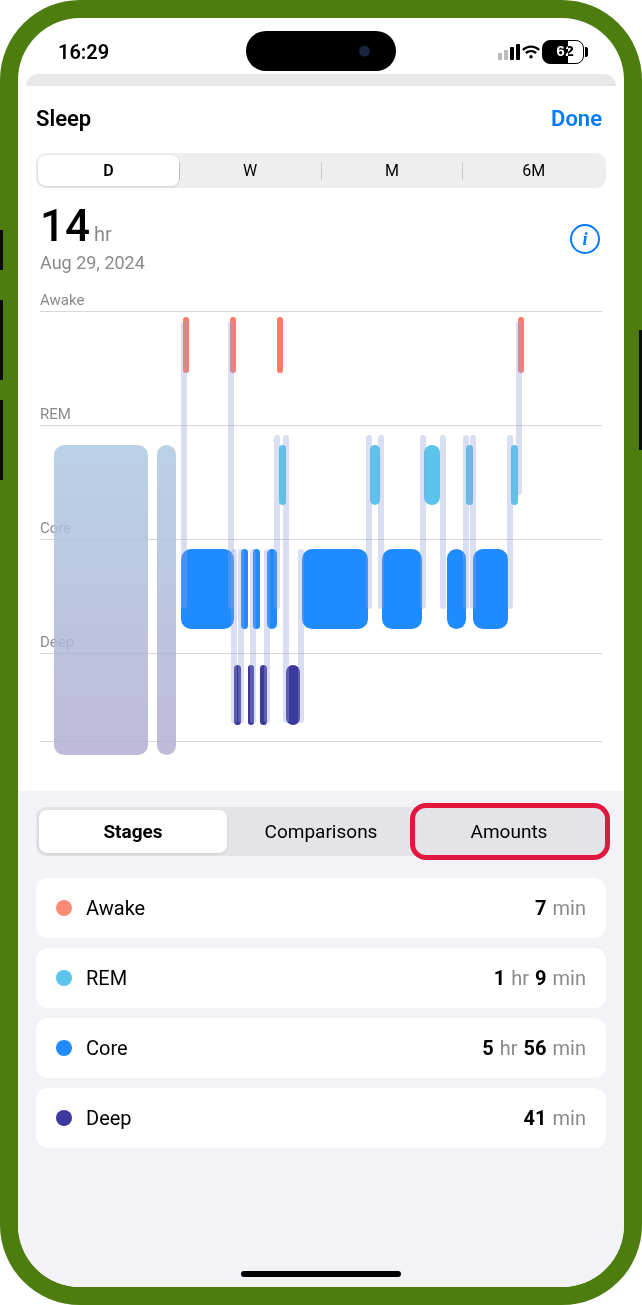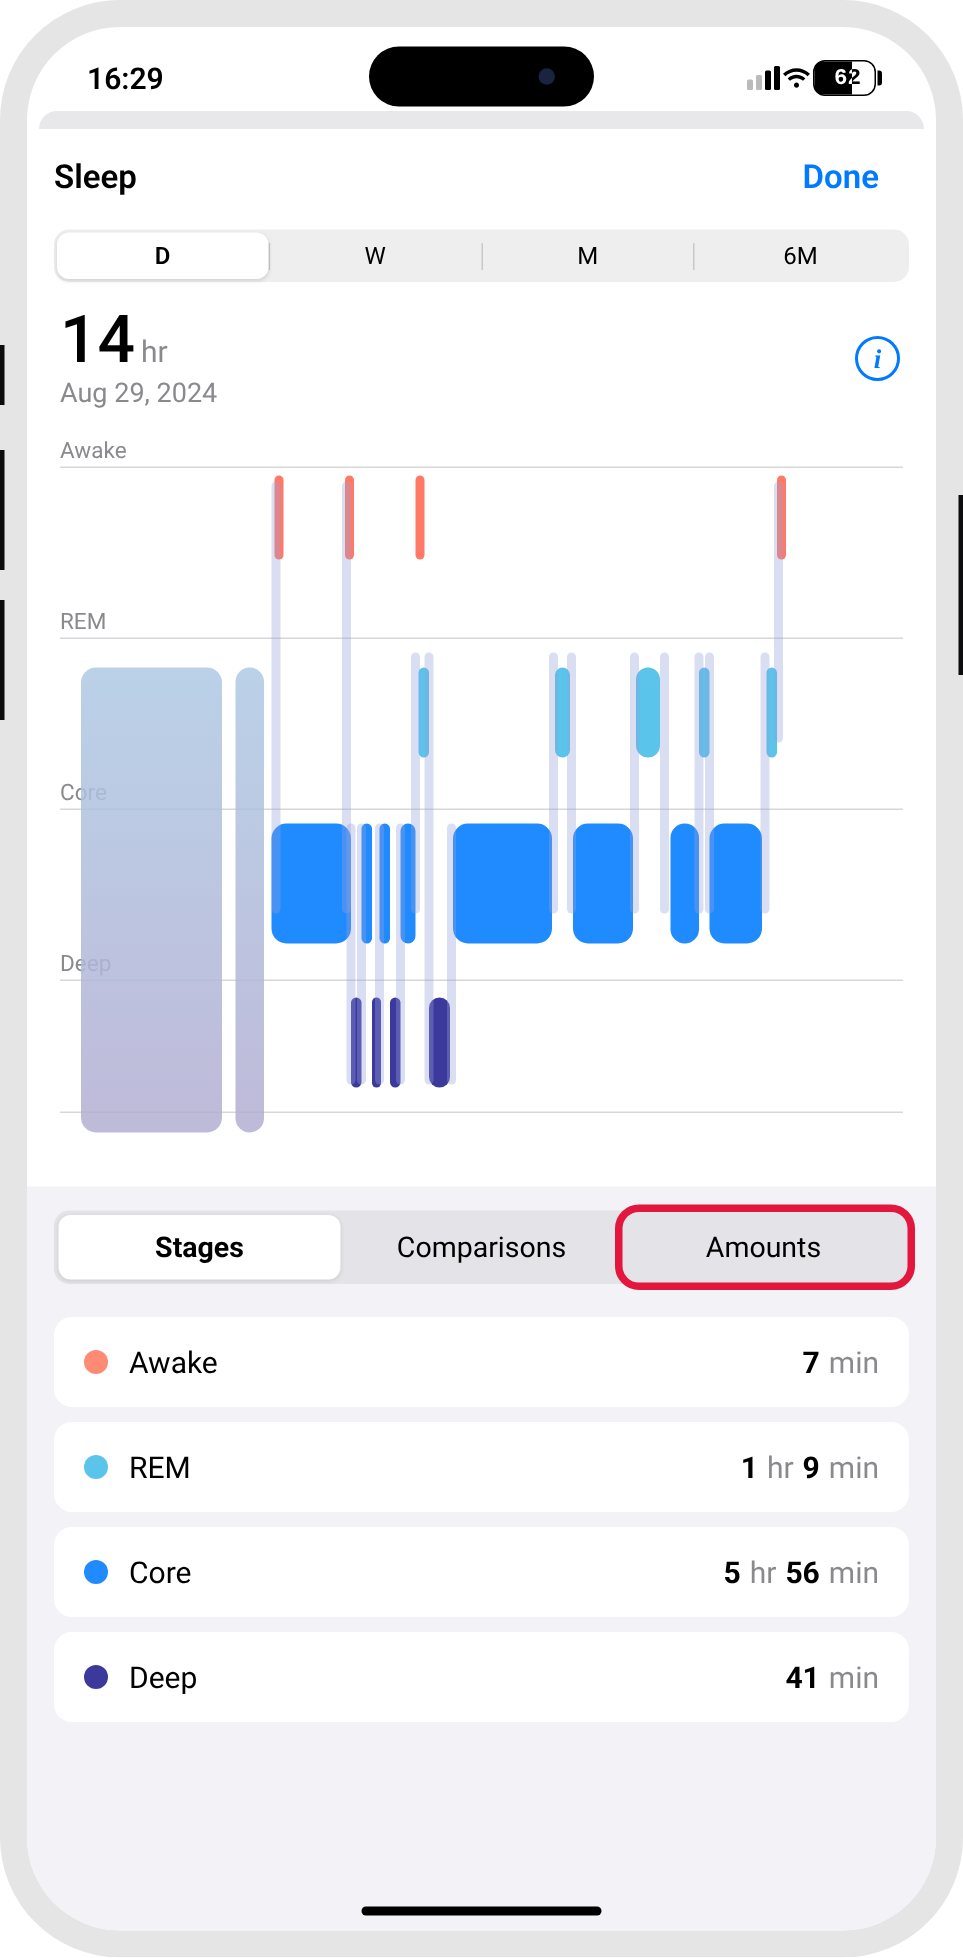--- a/index.html
+++ b/index.html
@@ -7,21 +7,21 @@
     font-family: -apple-system, BlinkMacSystemFont, "Segoe UI", Roboto, sans-serif;
     background: #fff;
     width: 642px;
     height: 1305px;
     position: relative;
     overflow: hidden;
   }
   .phone-frame {
     width: 642px;
     height: 1305px;
-    background: #e5e5e5;
+    background: #4d7c0f;
     border-radius: 80px;
     padding: 18px;
     position: relative;
   }
   .phone-inner {
     background: #fff;
     width: 100%;
     height: 100%;
     border-radius: 62px;
     overflow: hidden;
@@ -90,21 +90,21 @@
   
   .sheet-peek { height: 12px; background: #e8e8ea; border-radius: 14px 14px 0 0; margin: 0 8px; }
   
   .header {
     display: flex; align-items: center; justify-content: flex-start;
     position: relative;
     padding: 20px 18px 22px;
     background: #fff;
   }
   .header-title { font-size: 22px; font-weight: 600; }
-  .header-done { position: absolute; right: 38px; color: #007aff; font-size: 22px; font-weight: 600; }
+  .header-done { position: absolute; right: 22px; color: #007aff; font-size: 22px; font-weight: 600; }
   
   .seg {
     margin: 0 18px 12px;
     background: #eeeeef;
     border-radius: 10px;
     display: flex;
     padding: 2px;
     position: relative;
   }
   .seg-item {

